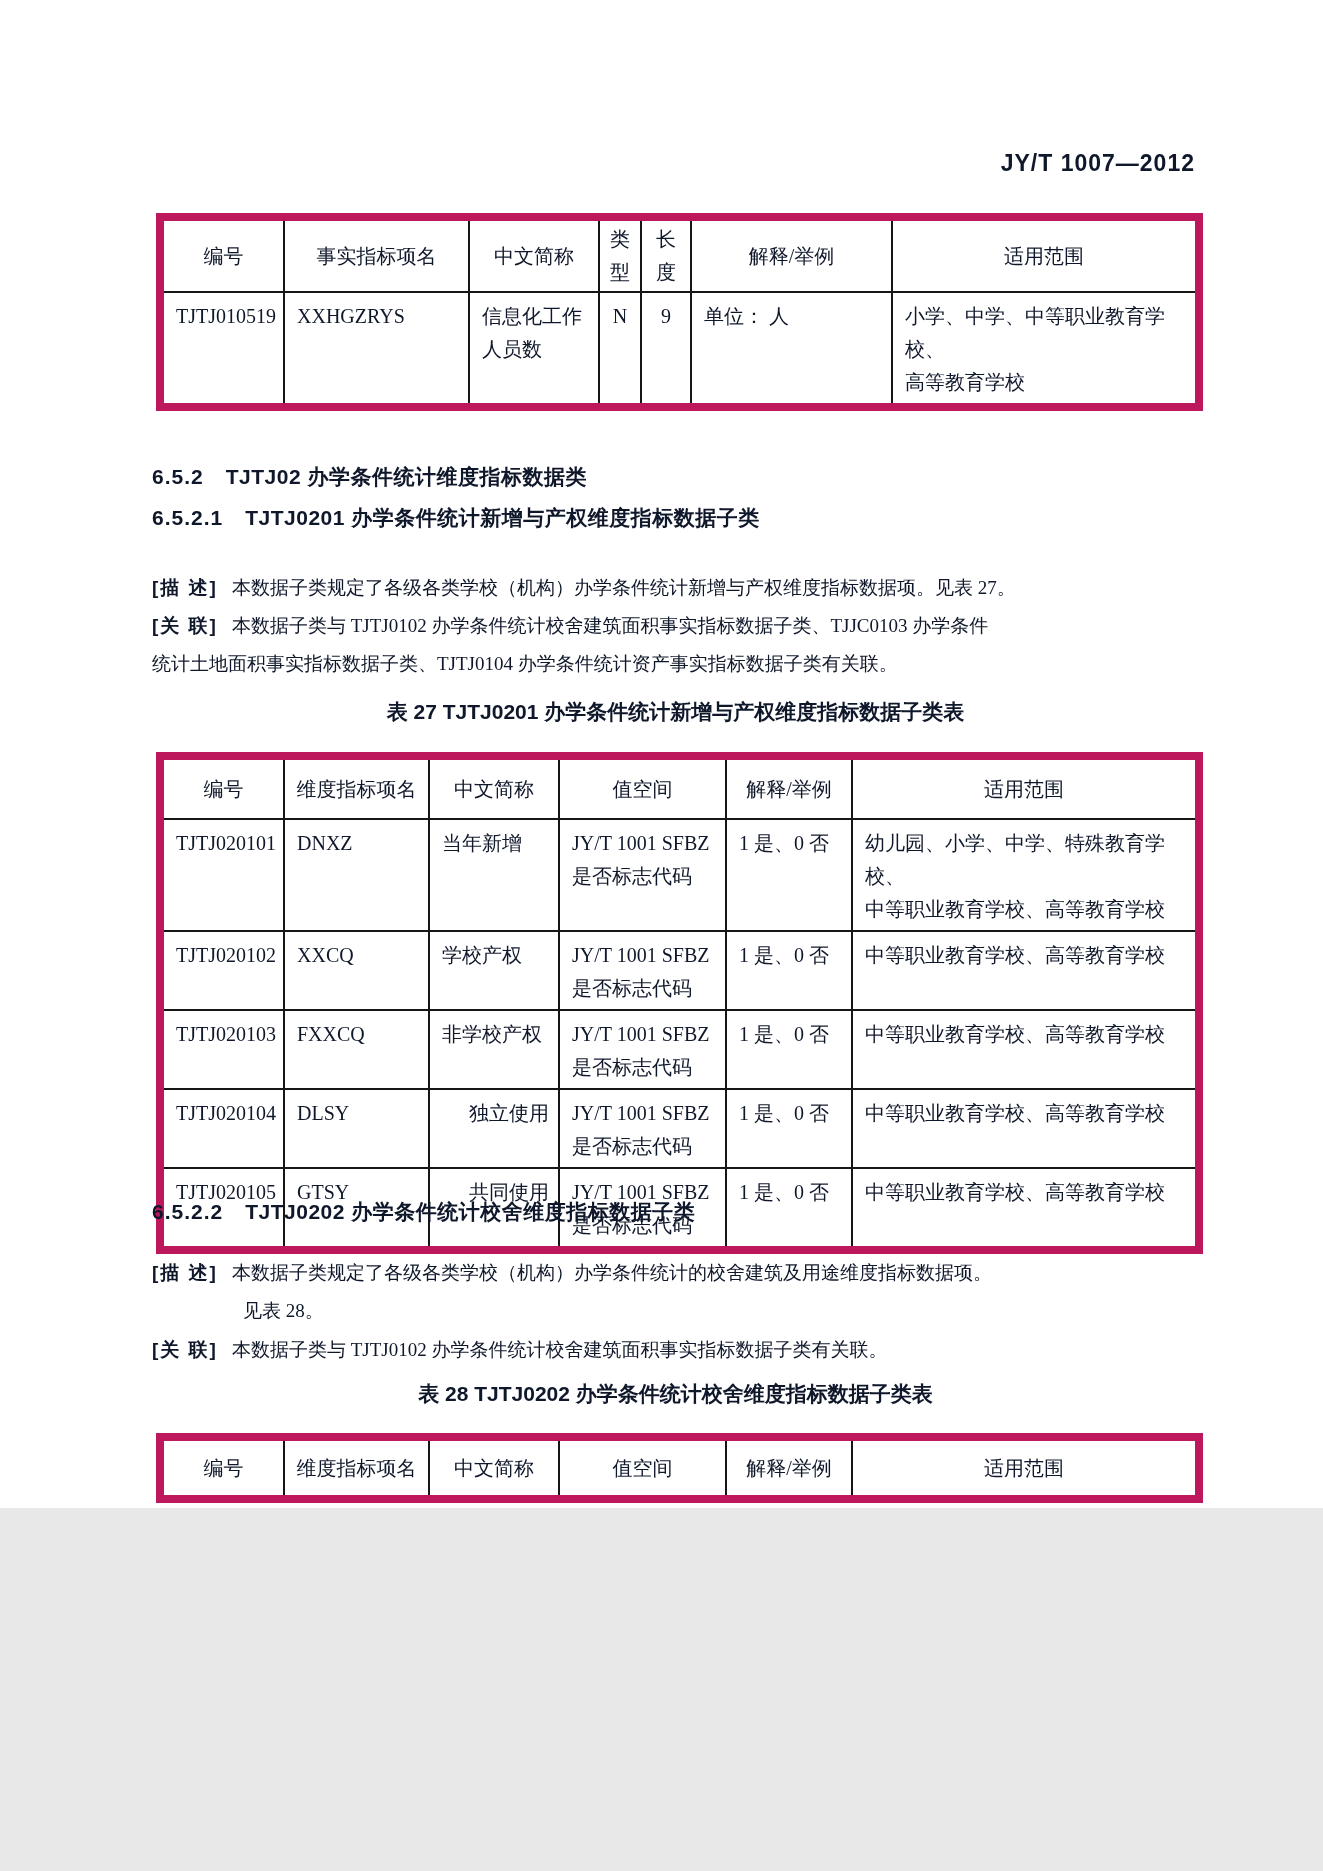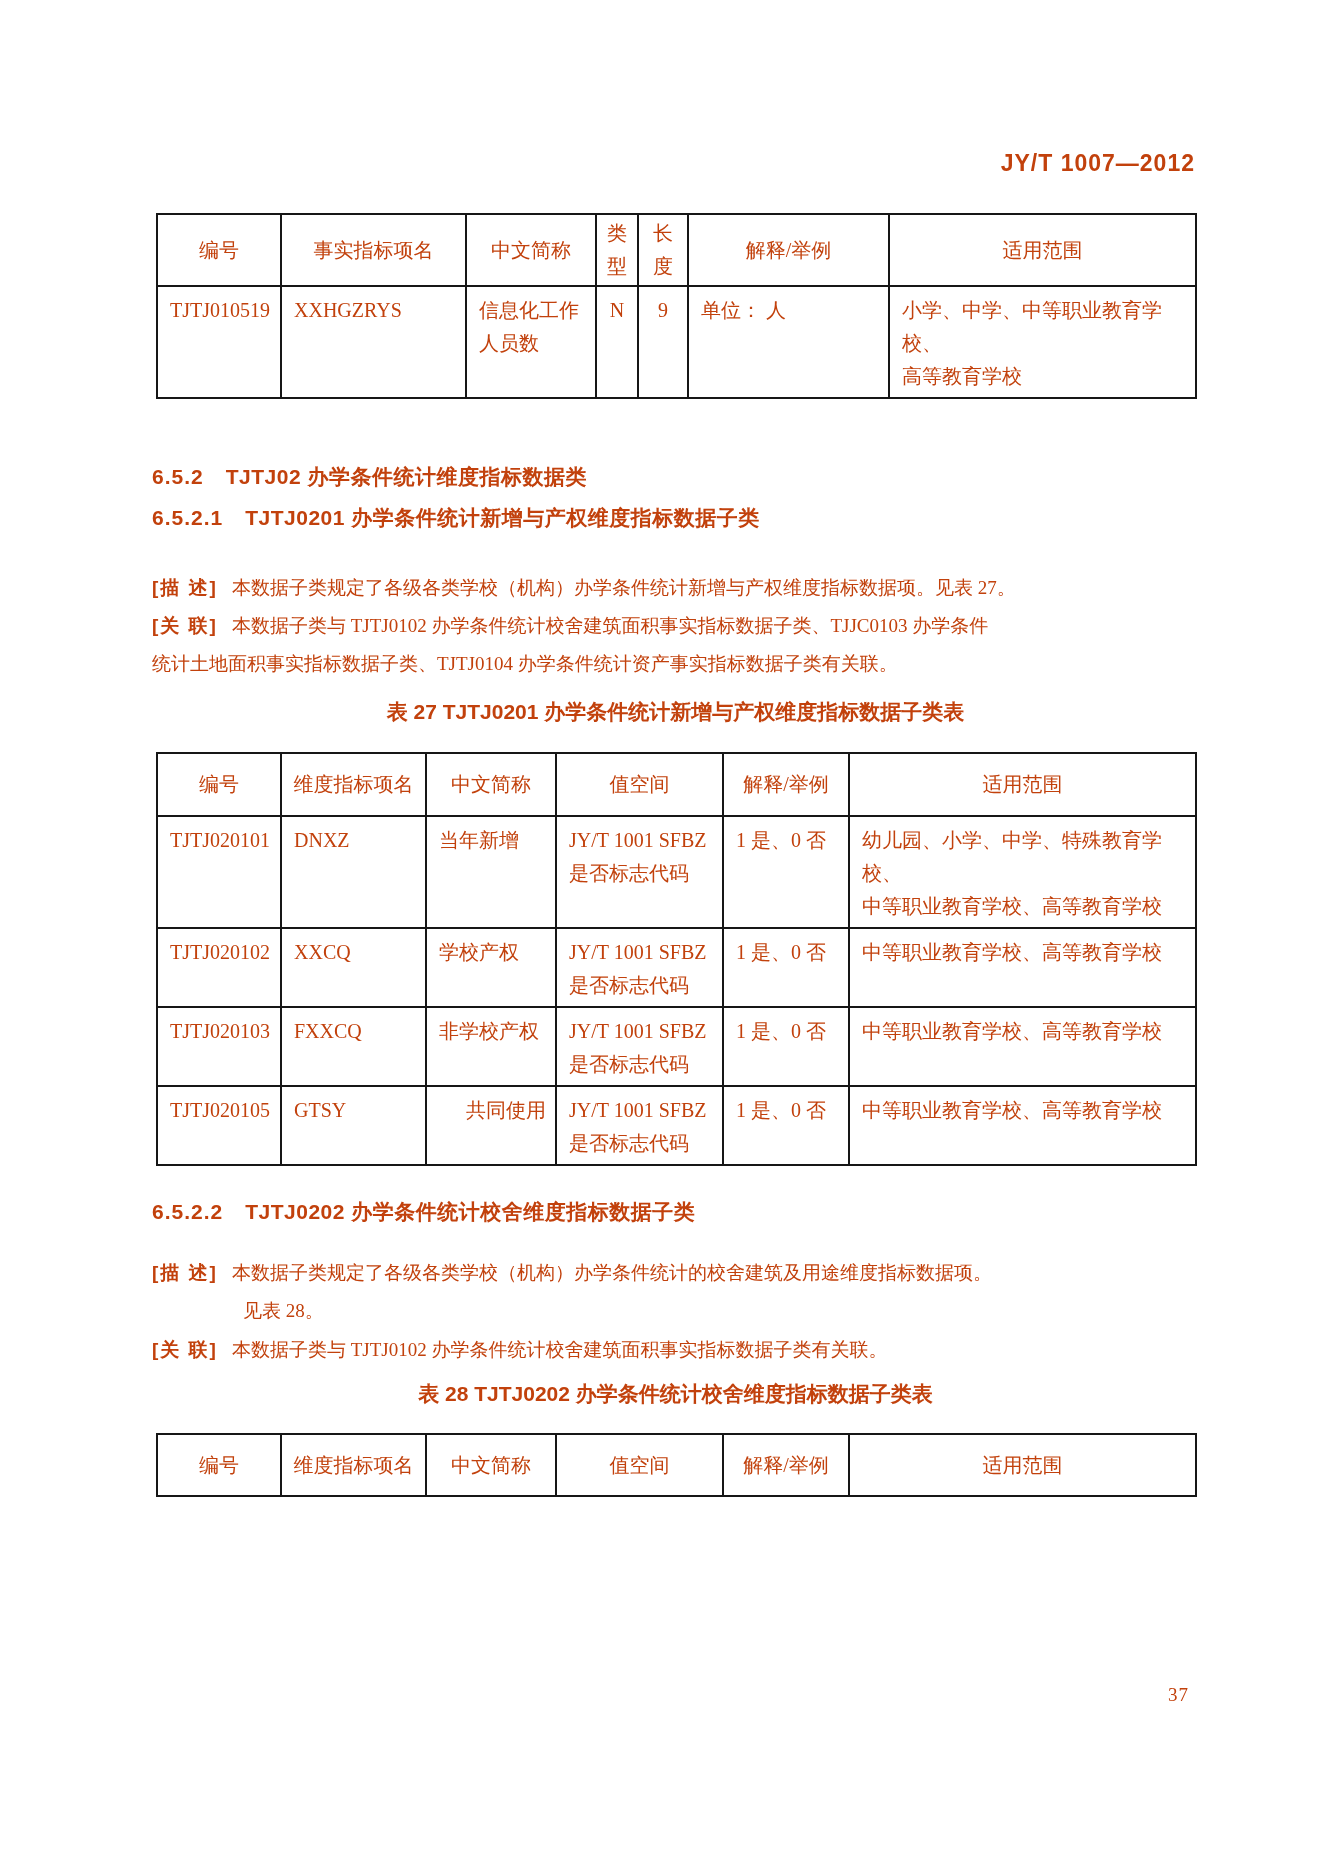--- a/index.html
+++ b/index.html
@@ -1,36 +1,36 @@
 <!DOCTYPE html>
 <html><head>
 <meta charset="utf-8">
 <style>
   html,body{margin:0;padding:0;background:#e8e8e8;}
   .page{
     position:relative;
-    width:1323px;height:1871px;
+    width:1323px;height:1508px;
     margin:0 auto;
     background:#ffffff;
-    color:#c2410c;
+    color:#0f172a;
     font-family:"Liberation Serif","DejaVu Serif",serif;
     overflow:hidden;
   }
   .doc-header{
     position:absolute;top:150px;right:128px;
     font-family:"Liberation Sans","DejaVu Sans",sans-serif;
     font-weight:bold;font-size:23px;letter-spacing:1px;
   }
   table{
     border-collapse:collapse;table-layout:fixed;
     position:absolute;left:156px;
     background:#fff;
   }
   table, tr, td, th{box-sizing:border-box;}
-  .stdtable{border:2px solid #be185d;}
+  .stdtable{border:8px solid #be185d;}
   .stdtable th,.stdtable td{
     border:2px solid #161616;
     font-size:20px;line-height:33px;
     white-space:pre-line;
     overflow:hidden;
   }
   .stdtable th{
     font-weight:normal;text-align:center;vertical-align:middle;
     padding:2px 4px;
   }
@@ -167,20 +167,29 @@
     </tr>
     <tr style="height:70px">
       <td>TJTJ020103</td>
       <td>FXXCQ</td>
       <td>非学校产权</td>
       <td>JY/T 1001 SFBZ
 是否标志代码</td>
       <td>1 是、0 否</td>
       <td>中等职业教育学校、高等教育学校</td>
     </tr>
+    <tr style="height:72px">
+      <td>TJTJ020104</td>
+      <td>DLSY</td>
+      <td class="ar">独立使用</td>
+      <td>JY/T 1001 SFBZ
+是否标志代码</td>
+      <td>1 是、0 否</td>
+      <td>中等职业教育学校、高等教育学校</td>
+    </tr>
     <tr style="height:76px">
       <td>TJTJ020105</td>
       <td>GTSY</td>
       <td class="ar">共同使用</td>
       <td>JY/T 1001 SFBZ
 是否标志代码</td>
       <td>1 是、0 否</td>
       <td>中等职业教育学校、高等教育学校</td>
     </tr>
   </tbody>

